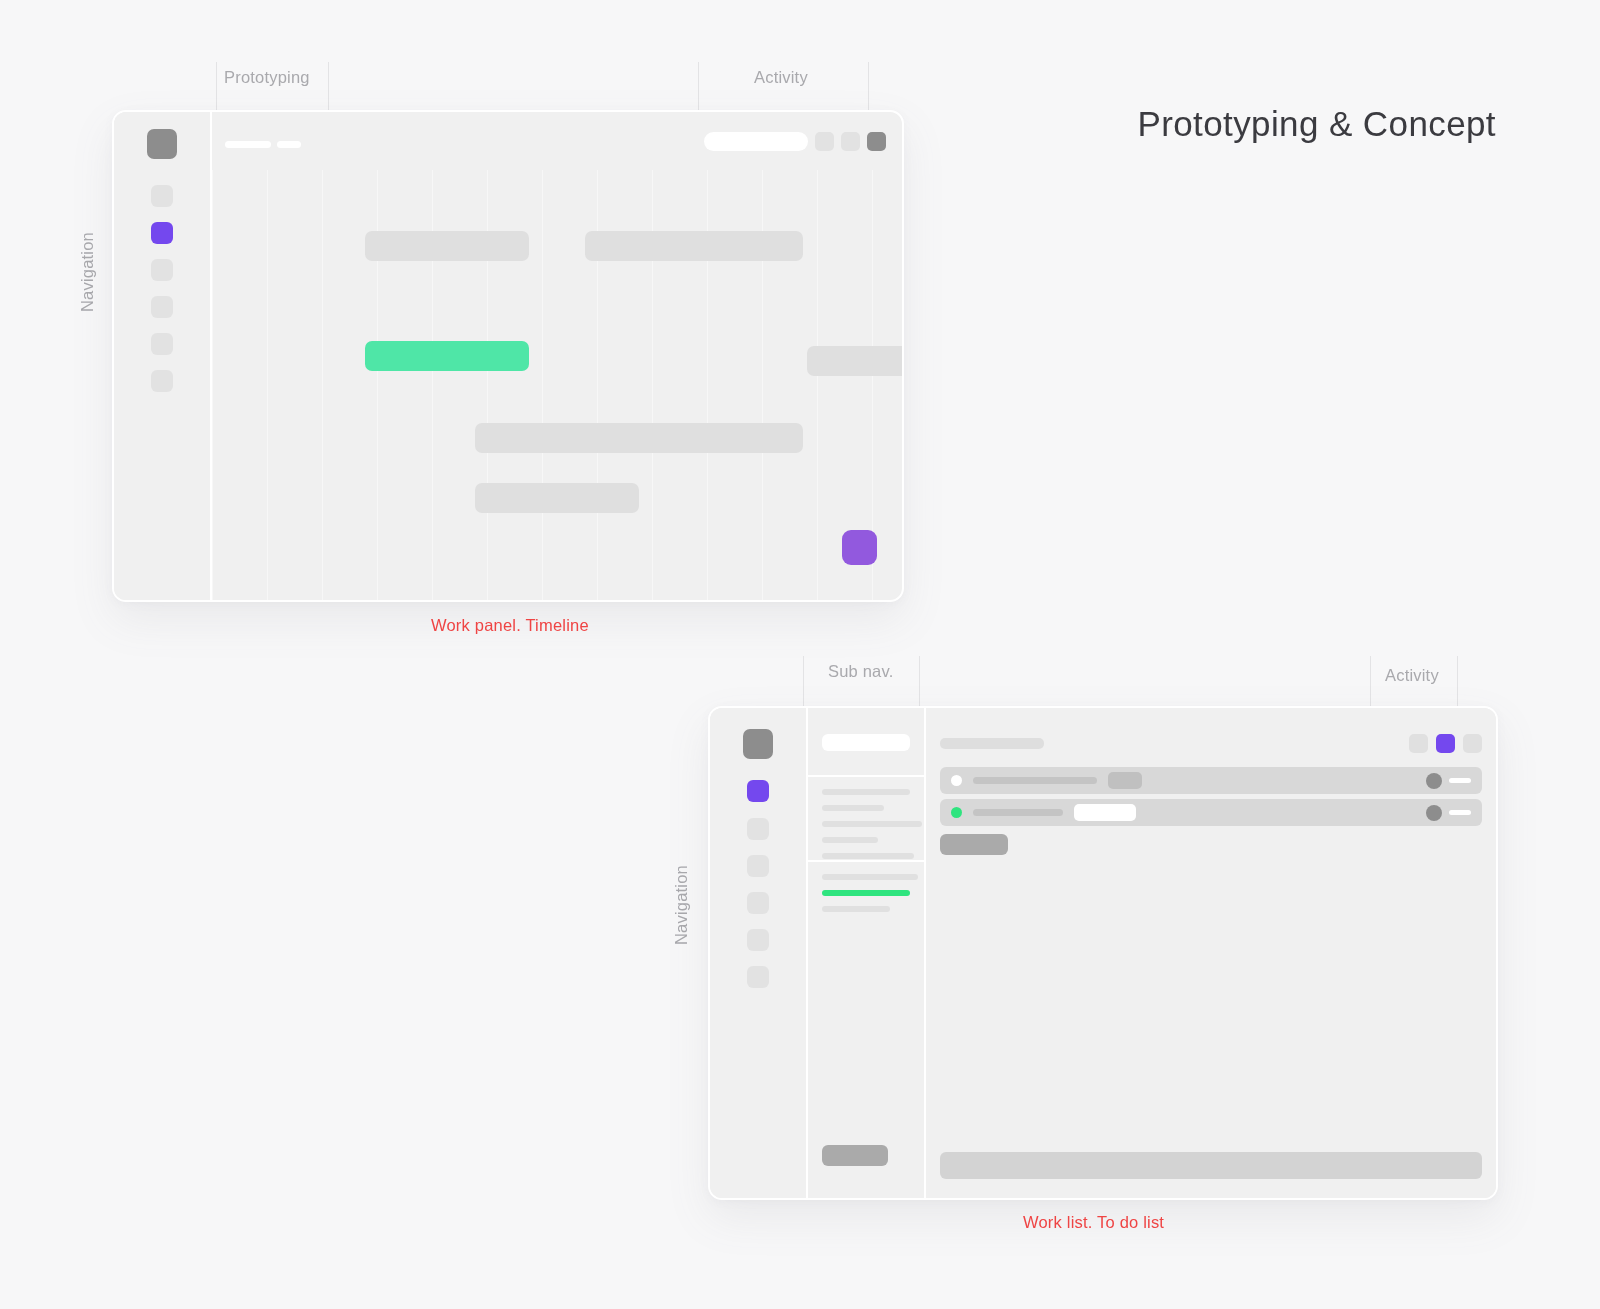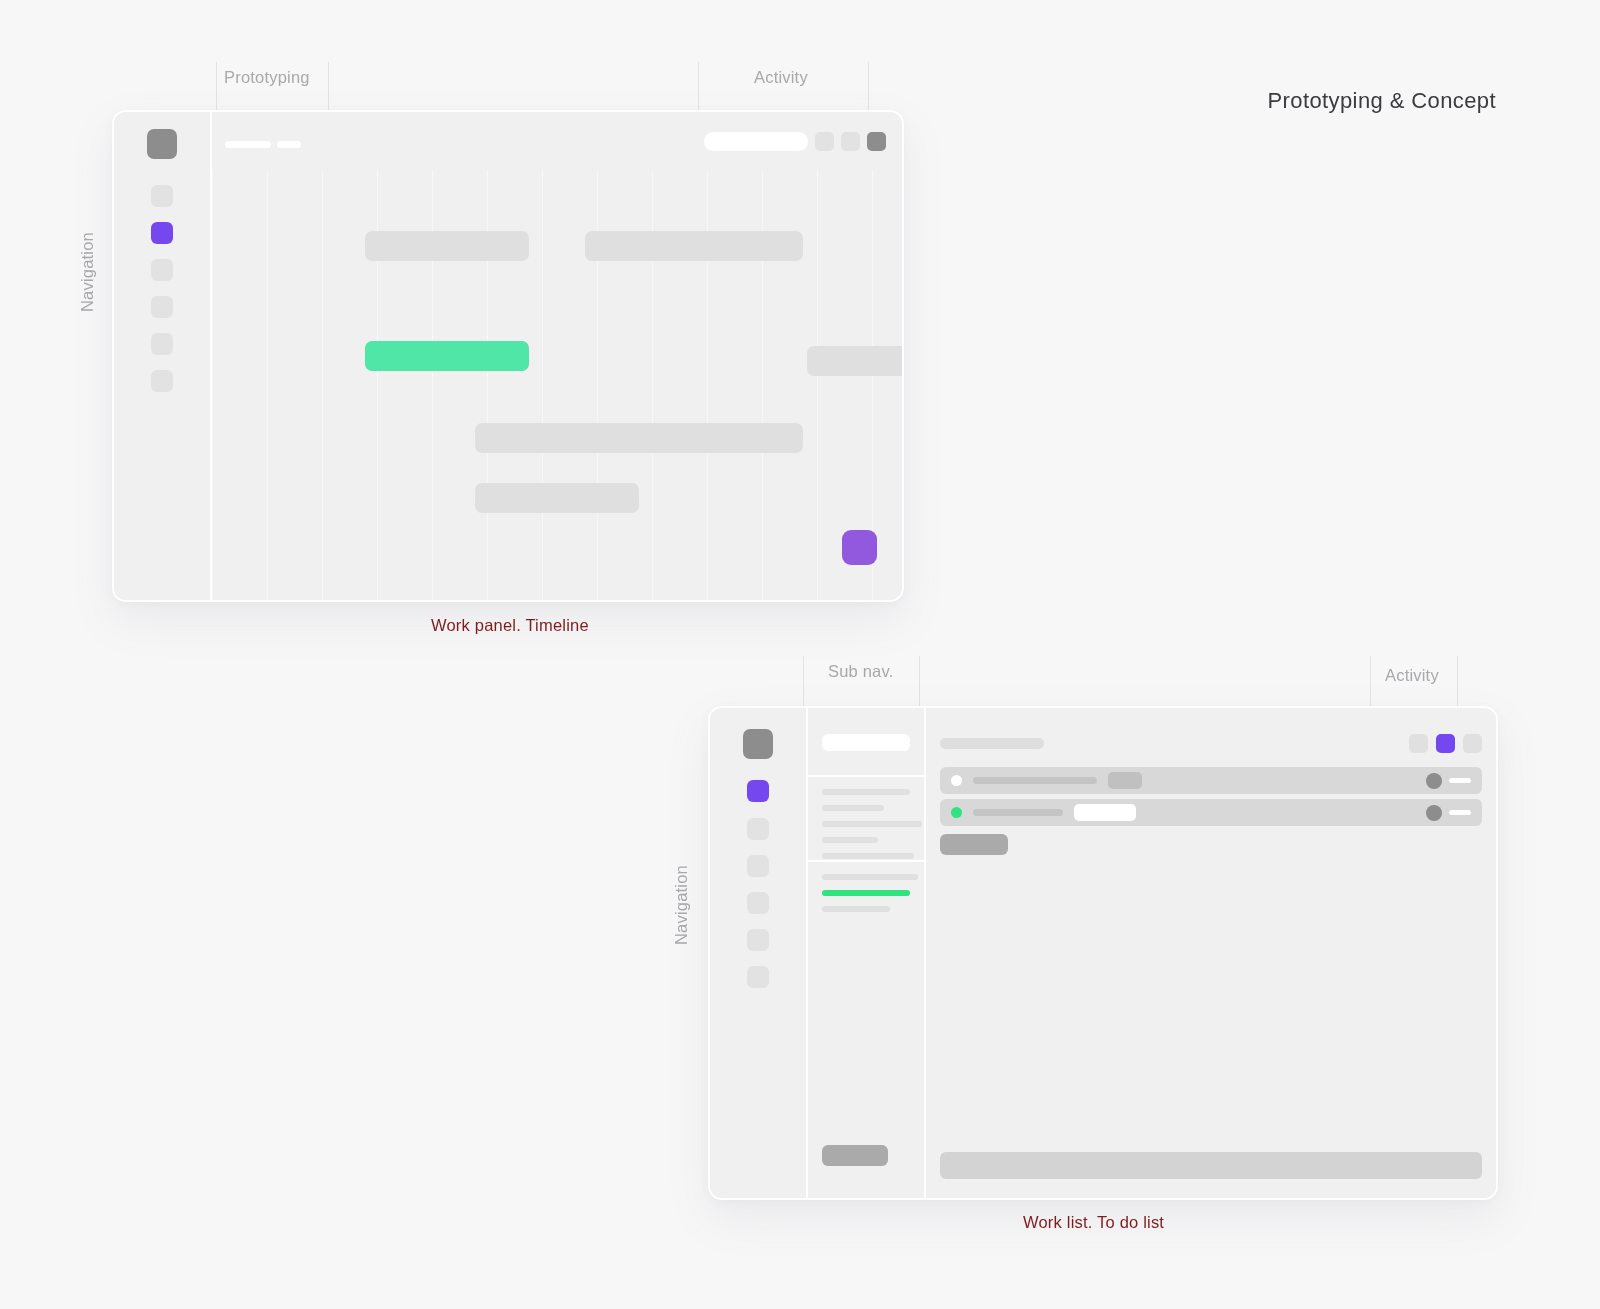--- a/index.html
+++ b/index.html
@@ -23,41 +23,41 @@
     letter-spacing: .2px;
     white-space: nowrap;
   }
   .guide-v {
     position: absolute;
     width: 1px;
     background: #e3e3e5;
   }
   .caption {
     position: absolute;
-    color: #7f1d1d;
+    color: #ef4444;
     font-size: 16.5px;
     letter-spacing: .2px;
     white-space: nowrap;
   }
   .vlabel {
     position: absolute;
     color: #a9a9ad;
     font-size: 16.5px;
     letter-spacing: .2px;
     white-space: nowrap;
     transform: rotate(-90deg);
     transform-origin: left top;
   }
 
   
   #page-title {
     position: absolute;
     right: 104px;
-    top: 88px;
-    font-size: 22px;
+    top: 104px;
+    font-size: 35px;
     color: #3b3b40;
     letter-spacing: .4px;
     white-space: nowrap;
   }
 
   
   .panel {
     position: absolute;
     background: #f0f0f0;
     border-radius: 14px;

